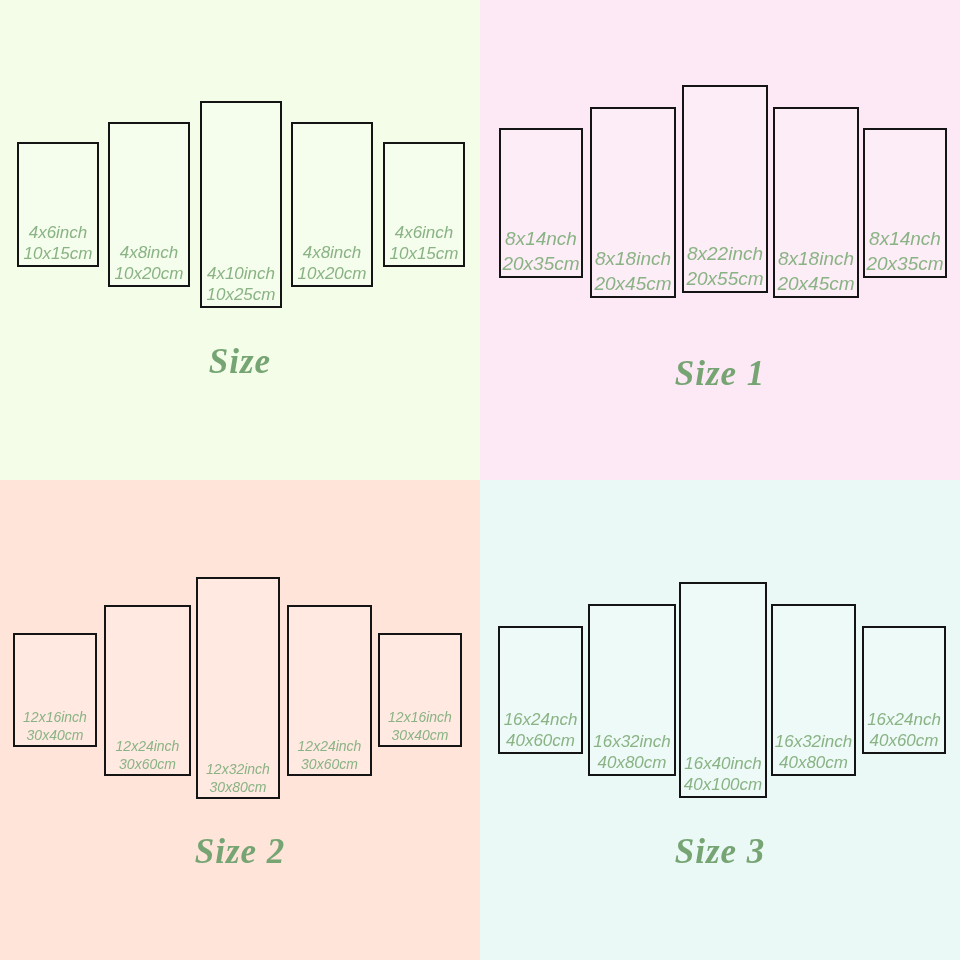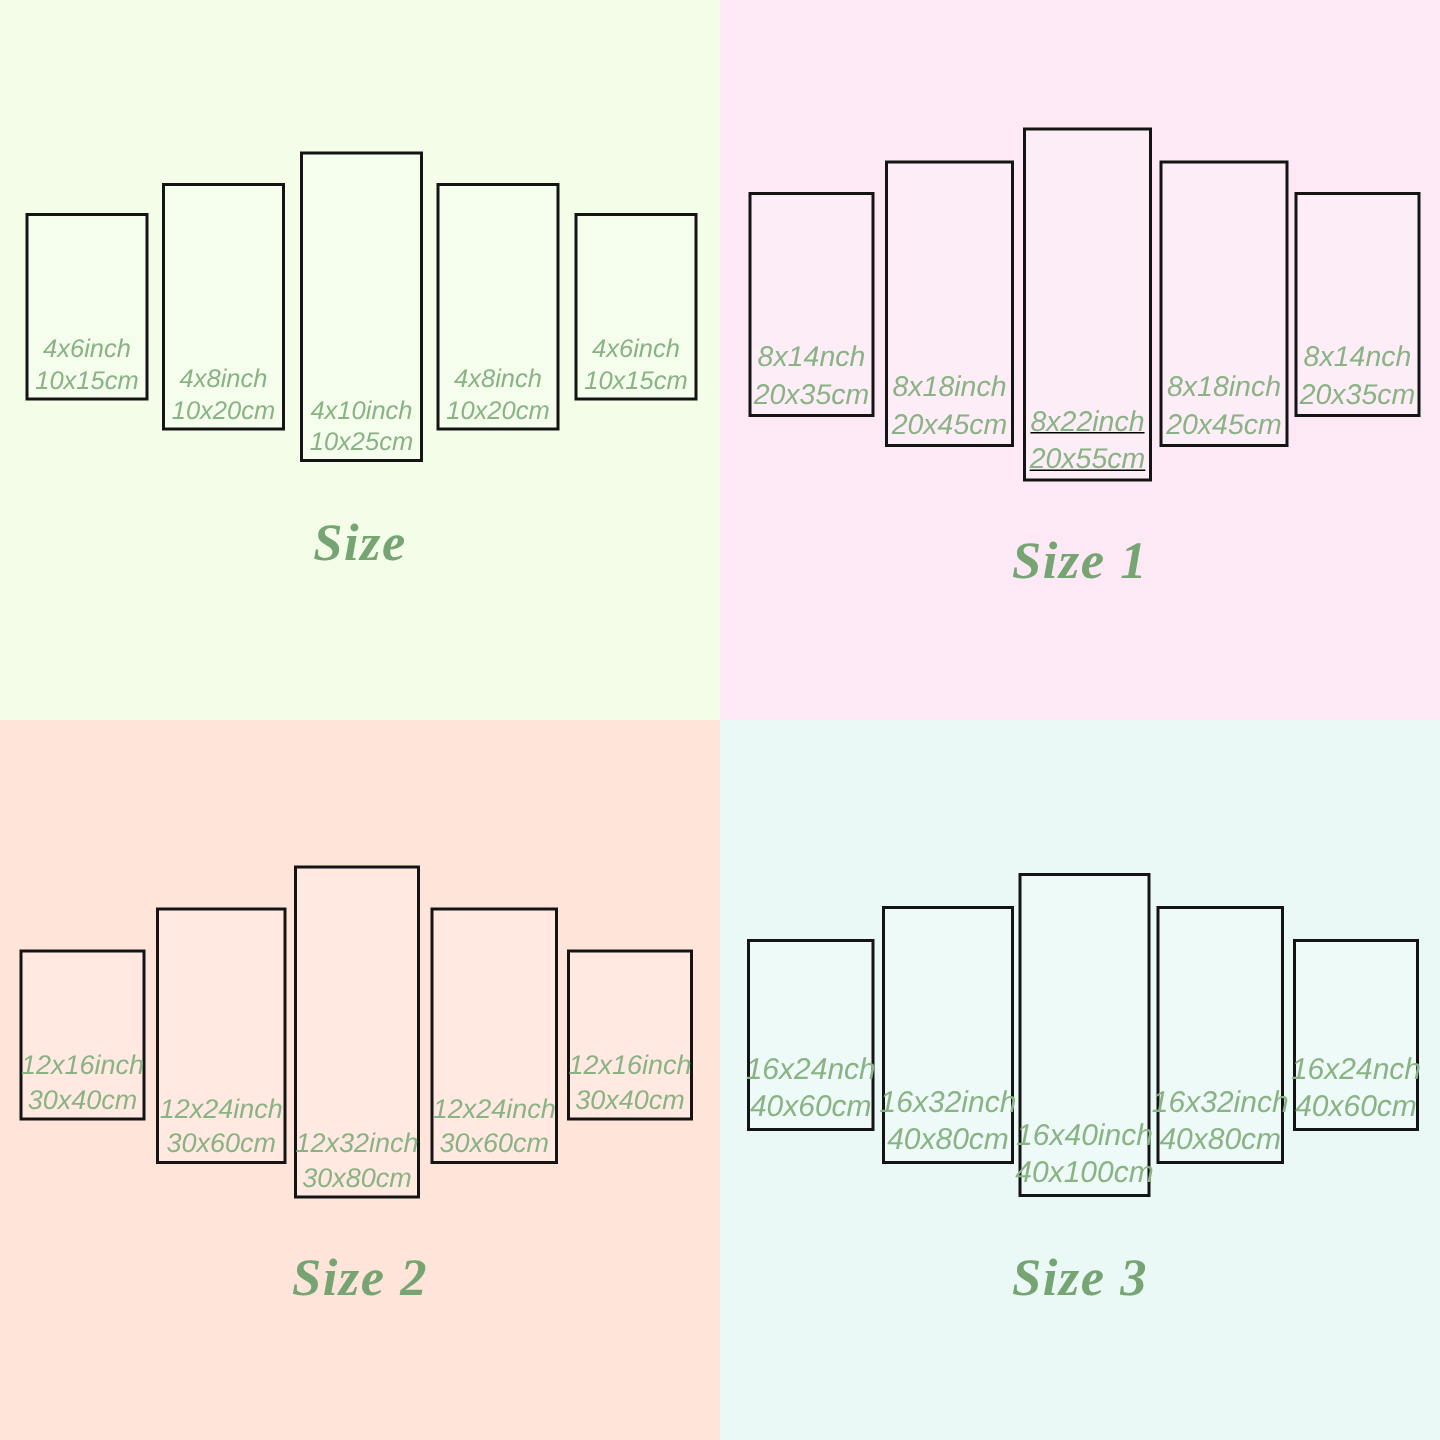--- a/index.html
+++ b/index.html
@@ -29,22 +29,22 @@
   }
   .label{
     text-align:center;
     font-style:italic;
     color:#8ab385;
     line-height:1.28;
     white-space:nowrap;
   }
   .q0 .label{font-size:17px;}
   .q1 .label{font-size:19px;}
-  .q2 .label{font-size:18px;}
-  .q3 .label{font-size:20px;}
+  .q2 .label{font-size:14px;}
+  .q3 .label{font-size:17px;}
 
   .quad-title{
     position:absolute;left:0;width:100%;
     text-align:center;
     font-family:"Liberation Serif", serif;
     font-weight:bold;font-style:italic;
     font-size:35px;
     color:#76a473;
     letter-spacing:1px;
   }
@@ -56,21 +56,21 @@
   
   .q0 .p0{left:17px; top:142px; width:82px; height:125px;}
   .q0 .p1{left:108px;top:122px; width:82px; height:165px;}
   .q0 .p2{left:200px;top:101px; width:82px; height:207px;}
   .q0 .p3{left:291px;top:122px; width:82px; height:165px;}
   .q0 .p4{left:383px;top:142px; width:82px; height:125px;}
 
   
   .q1 .p0{left:19px; top:128px; width:84px; height:150px;}
   .q1 .p1{left:110px;top:107px; width:86px; height:191px;}
-  .q1 .p2{left:202px;top:85px;  width:86px; height:236px;text-decoration:underline;}
+  .q1 .p2{left:202px;top:85px;  width:86px; height:208px;}
   .q1 .p3{left:293px;top:107px; width:86px; height:191px;}
   .q1 .p4{left:383px;top:128px; width:84px; height:150px;}
 
   
   .q2 .p0{left:13px; top:153px; width:84px; height:114px;}
   .q2 .p1{left:104px;top:125px; width:87px; height:171px;}
   .q2 .p2{left:196px;top:97px;  width:84px; height:222px;}
   .q2 .p3{left:287px;top:125px; width:85px; height:171px;}
   .q2 .p4{left:378px;top:153px; width:84px; height:114px;}
 

